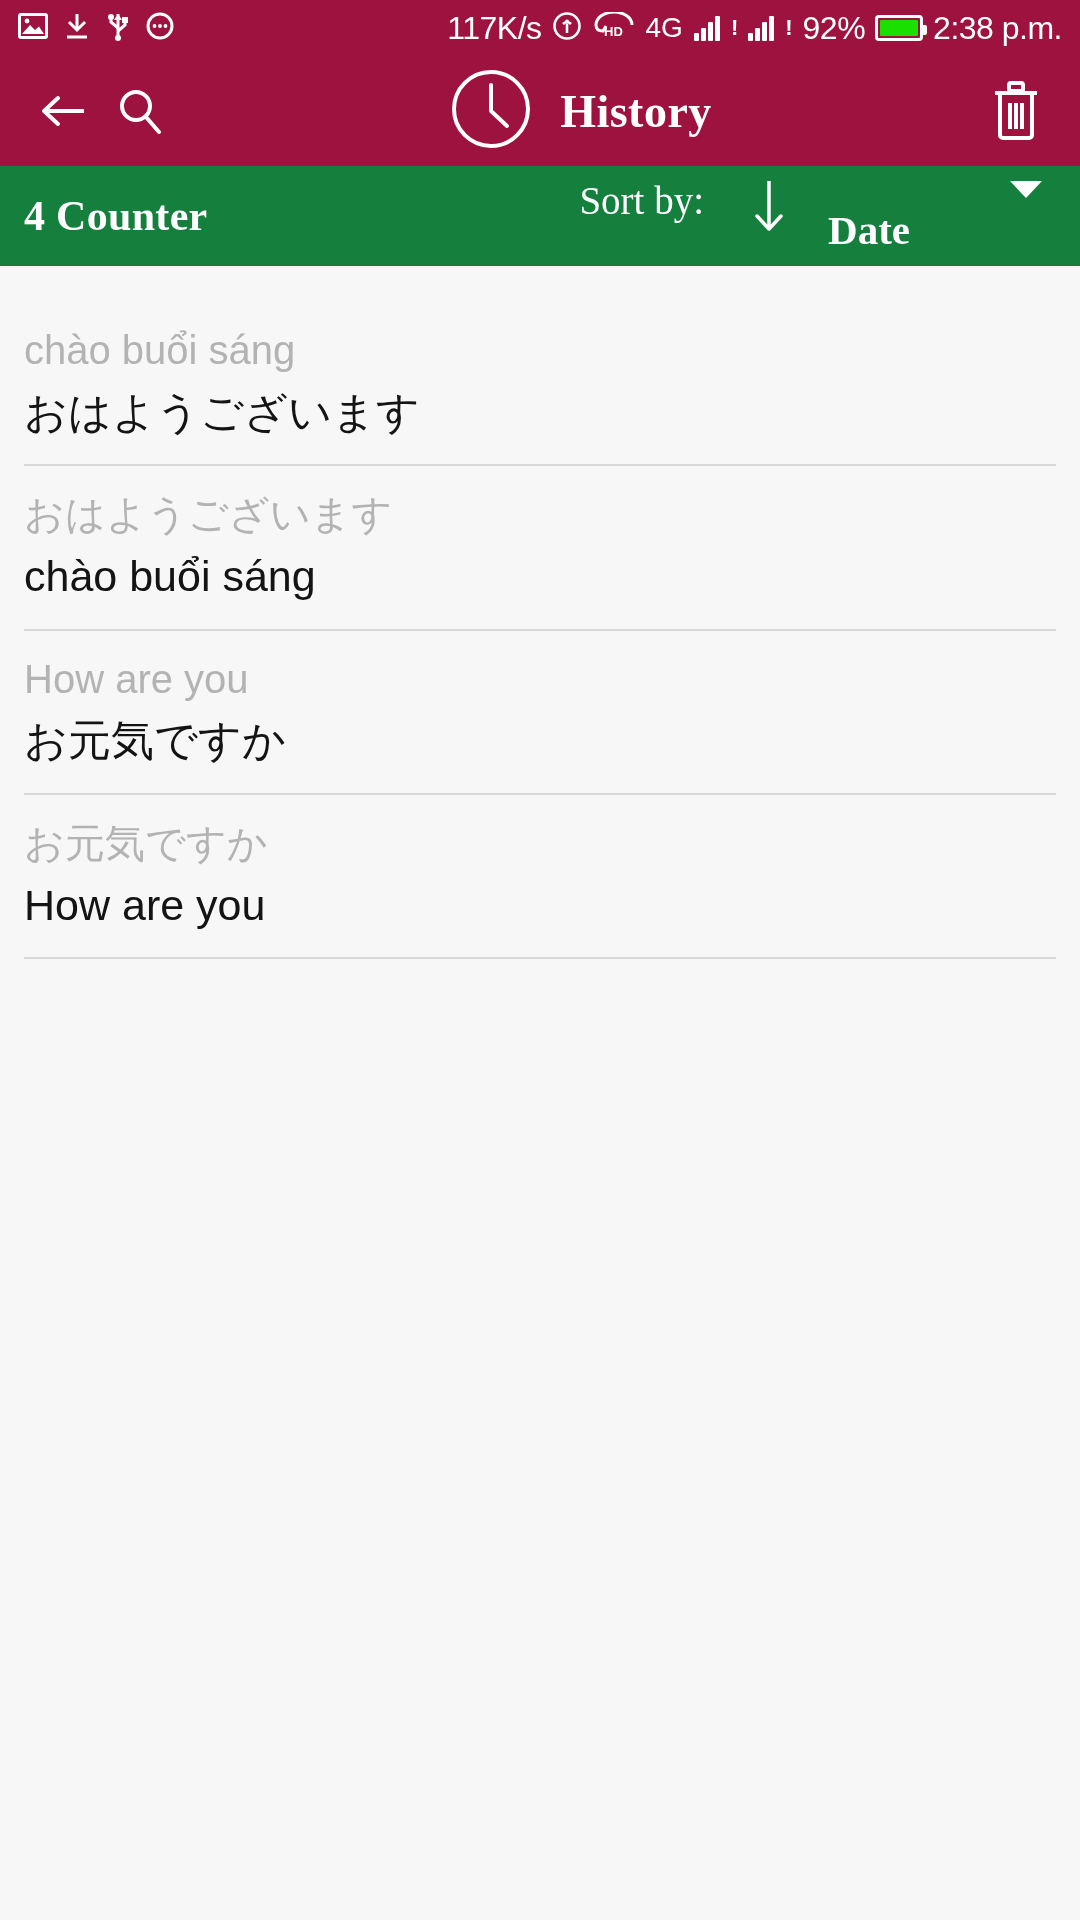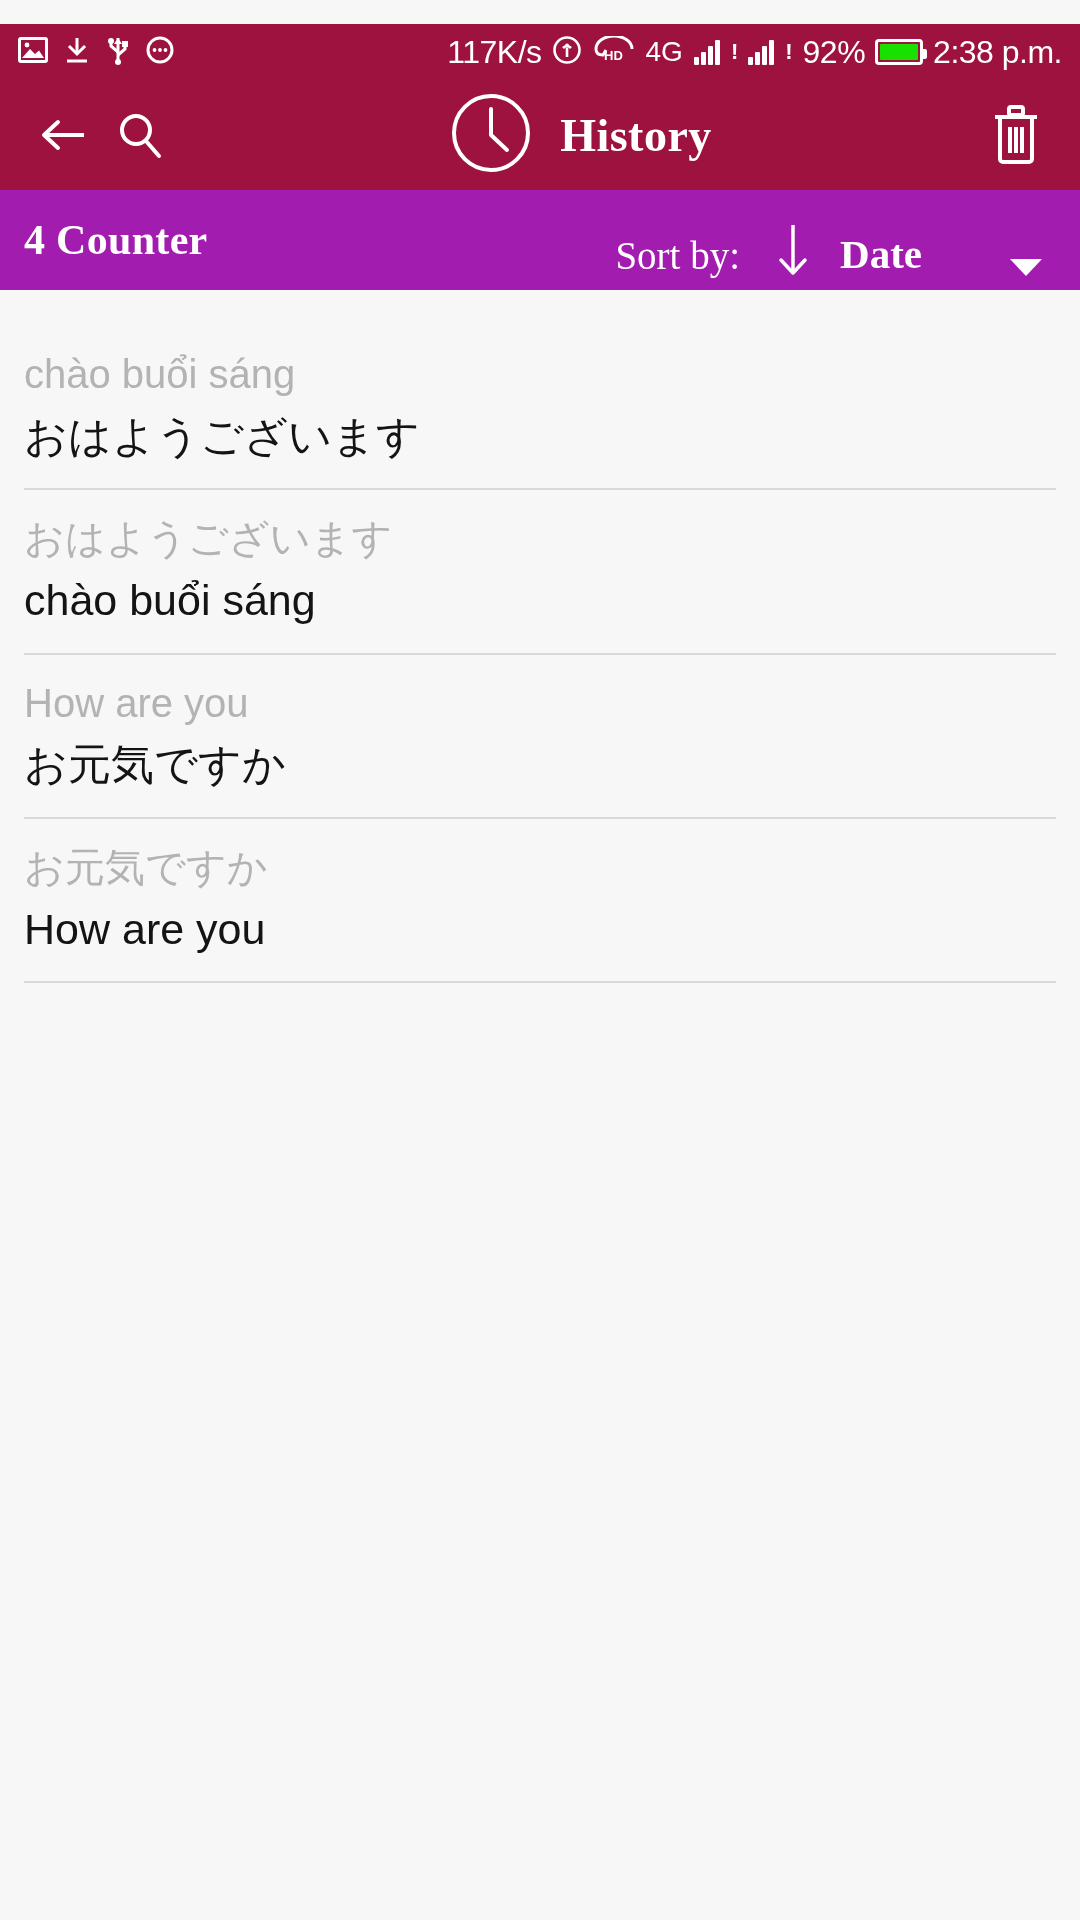--- a/index.html
+++ b/index.html
@@ -10,21 +10,20 @@
     overflow:hidden;
   }
 
   
   .statusbar{
     height:56px; width:1080px;
     background:#9e1240;
     display:flex; align-items:center;
     padding:0 18px;
     color:#ffffff;
-    margin-top:24px;
   }
   .sb-left{ display:flex; align-items:center; gap:16px; }
   .sb-right{ margin-left:auto; display:flex; align-items:center; gap:10px; }
   .sb-text{
     font-size:32px; letter-spacing:-0.5px;
     font-family:"Liberation Sans", sans-serif;
     white-space:nowrap;
   }
   .sb-ico{ display:block;text-align:right; }
 
@@ -65,31 +64,31 @@
   }
   .ab-title{
     font-family:"Liberation Serif", serif;
     font-size:46px; font-weight:bold; letter-spacing:0.5px;
     color:#ffffff;
   }
 
   
   .sortbar{
     height:100px; width:1080px;
-    background:#a21caf;
+    background:#15803d;
     display:flex; align-items:center;
     padding:0 24px;
     color:#ffffff;
   }
   .counter{
     font-family:"Liberation Serif", serif;
     font-size:42px; font-weight:bold; letter-spacing:0.3px;
   }
   .sort-right{
-    margin-left:auto; display:flex; align-items:flex-end; gap:0;
+    margin-left:auto; display:flex; align-items:flex-start; gap:12px;
   }
   .sort-label{
     font-family:"Liberation Serif", serif;
     font-size:39px; font-weight:normal;
   }
   .sort-dir{ margin:0 30px 0 36px; display:flex; align-items:center; }
   .sort-value{
     font-family:"Liberation Serif", serif;
     font-size:41px; font-weight:bold;margin-top:28px;
   }

